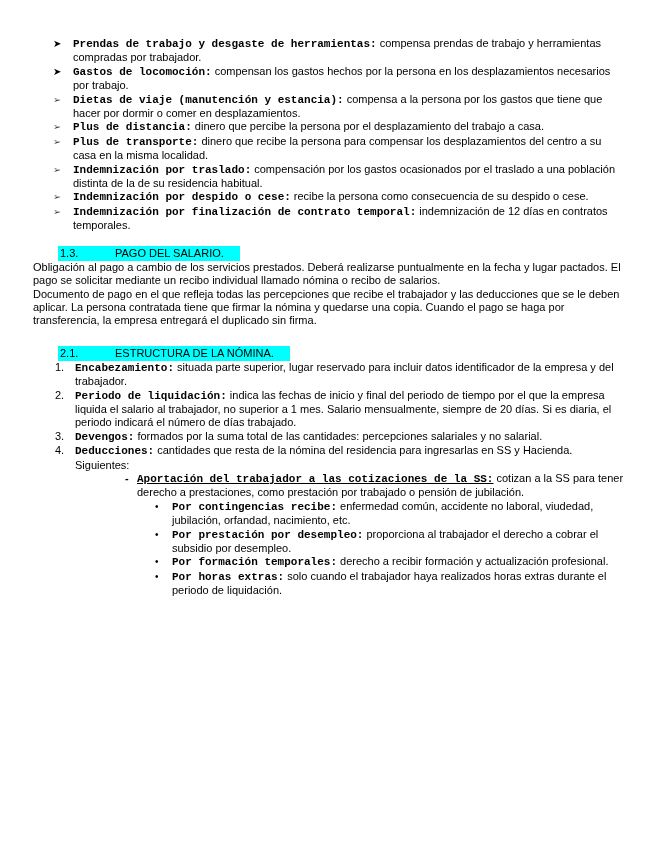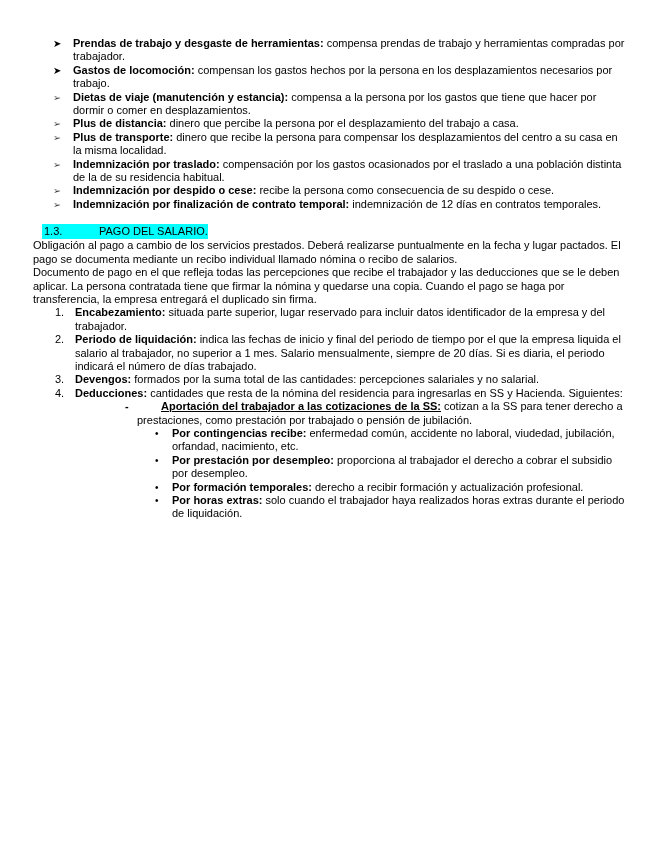--- a/index.html
+++ b/index.html
@@ -31,30 +31,30 @@
   .num-li .bullet { left: 22px; }
 
   
   .dash-li { padding-left: 104px; }
   .dash-li .bullet { left: 92px; font-weight: bold; }
 
   
   .dot-li { padding-left: 139px; }
   .dot-li .bullet { left: 122px; font-size: 10px; }
 
-  .term { font-weight: bold; margin-right: 3px; }
-  .term.u { text-decoration: underline; margin-left: 24px; }
+  .term { font-weight: bold; margin-right: 3px; font-family: Liberation Mono, monospace; }
+  .term.u { text-decoration: underline; }
 
   .heading { margin-top: 13px; }
   .heading.gap-lg { margin-top: 18px; }
   .hl {
     background: #00ffff;
     display: inline-block;
-    margin-left: 9px;
-    padding: 1px 0 1px 2px;
+    margin-left: 25px;
+    padding: 1px 16px 1px 2px;
     line-height: 13px;
   }
   .h-num { display: inline-block; }
   .h-num.wide { width: 55px; }
   .h-num.narrow { width: 18px; }
 </style>
 </head>
 <body>
 
 <div class="page">
@@ -90,24 +90,27 @@
     </li>
     <li class="li arrow-li">
       <span class="bullet light">➢</span>
       <span class="term">Indemnización por finalización de contrato temporal:</span><span>indemnización de 12 días en contratos temporales.</span>
     </li>
   </ul>
 
   <div class="heading">
     <span class="hl"><span class="h-num wide">1.3.</span><span>PAGO DEL SALARIO.</span></span>
   </div>
-  <p>Obligación al pago a cambio de los servicios prestados. Deberá realizarse puntualmente en la fecha y lugar pactados. El pago se documenta mediante un recibo individual llamado nómina o recibo de salarios.</p>
+  <p>Obligación al pago a cambio de los servicios prestados. Deberá realizarse puntualmente en la fecha y lugar pactados. El pago se solicitar mediante un recibo individual llamado nómina o recibo de salarios.</p>
 
   <p>Documento de pago en el que refleja todas las percepciones que recibe el trabajador y las deducciones que se le deben aplicar. La persona contratada tiene que firmar la nómina y quedarse una copia. Cuando el pago se haga por transferencia, la empresa entregará el duplicado sin firma.</p>
 
+  <div class="heading gap-lg">
+    <span class="hl"><span class="h-num wide">2.1.</span><span>ESTRUCTURA DE LA NÓMINA.</span></span>
+  </div>
 
   <ol class="num-list">
     <li class="li num-li">
       <span class="bullet">1.</span>
       <span class="term">Encabezamiento:</span><span>situada parte superior, lugar reservado para incluir datos identificador de la empresa y del trabajador.</span>
     </li>
     <li class="li num-li">
       <span class="bullet">2.</span>
       <span class="term">Periodo de liquidación:</span><span>indica las fechas de inicio y final del periodo de tiempo por el que la empresa liquida el salario al trabajador, no superior a 1 mes. Salario mensualmente, siempre de 20 días. Si es diaria, el periodo indicará el número de días trabajado.</span>
     </li>

